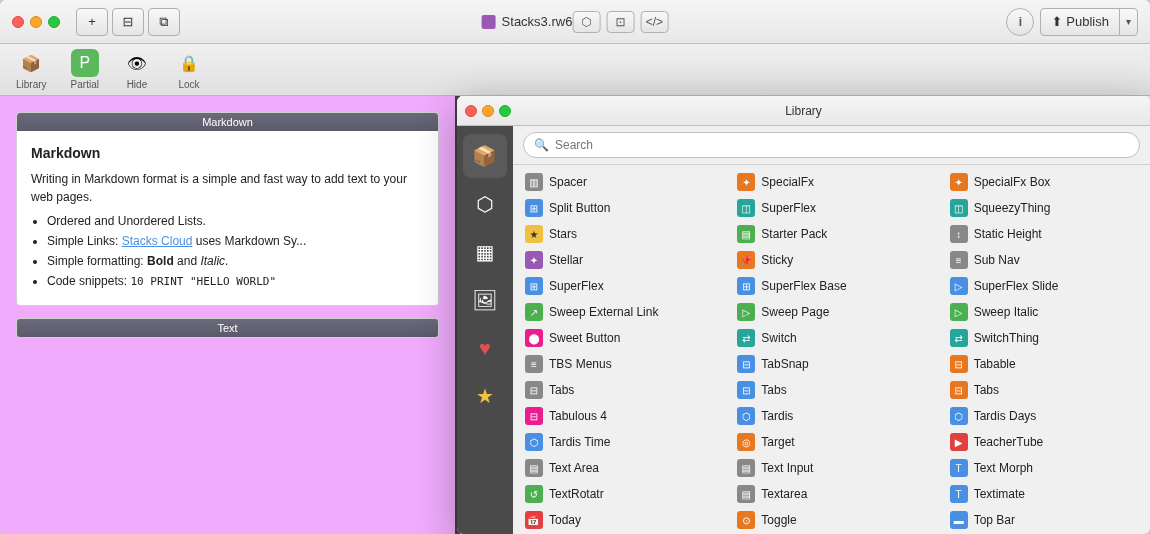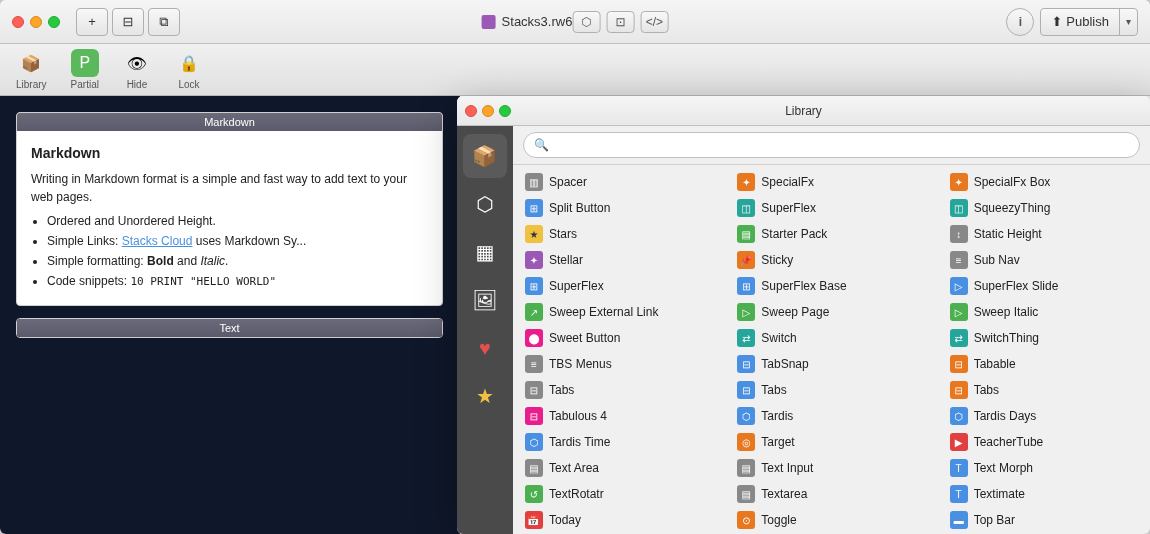--- a/index.html
+++ b/index.html
@@ -163,24 +163,24 @@
 
     
     .content-area {
       display: flex;
       height: calc(534px - 96px);
     }
 
     
     .left-panel {
       width: 460px;
-      background: #0f172a;
+      background: #f0abfc;
       overflow: hidden;
       position: relative;
-      border-right: 1px solid #404040;
+      border-right: 5px solid #404040;
     }
     .canvas-area {
       padding: 16px;
       overflow: auto;
       height: 100%;
     }
     .stack-block {
       background: white;
       border: 1px solid #d0d0d0;
       border-radius: 4px;
@@ -394,21 +394,21 @@
 
     <div class="left-panel">
       <div class="canvas-area">
 
         <div class="stack-block">
           <div class="block-header">Markdown</div>
           <div class="block-content">
             <div class="block-title"><strong>Markdown</strong></div>
             <p>Writing in Markdown format is a simple and fast way to add text to your web pages.</p>
             <ul style="margin-top:6px;">
-              <li>Ordered and Unordered Height.</li>
+              <li>Ordered and Unordered Lists.</li>
               <li>Simple Links: <a>Stacks Cloud</a> uses Markdown Sy...</li>
               <li>Simple formatting: <strong>Bold</strong> and <em>Italic</em>.</li>
               <li>Code snippets: <code>10 PRINT "HELLO WORLD"</code></li>
             </ul>
           </div>
         </div>
 
         <div class="stack-block">
           <div class="block-header">Text</div>
         </div>
@@ -446,20 +446,21 @@
         </div>
         <div class="sidebar-item star">
           <span>★</span>
         </div>
       </div>
 
       <div style="flex:1; display:flex; flex-direction:column; overflow:hidden;">
         <div class="library-search">
           <div class="search-box">
             <span>🔍</span>
+            <input type="text" style="border: none; background: transparent; outline: none; font-size: 12px; color: rgb(153, 153, 153); width: 100%;" placeholder="Search">
           </div>
         </div>
         <div class="library-grid" id="library-grid">
         <div class="lib-item">
               <div class="lib-icon ic-gray">▥</div>
               <span>Spacer</span>
             </div>
             <div class="lib-item">
               <div class="lib-icon ic-orange">✦</div>
               <span>SpecialFx</span>

